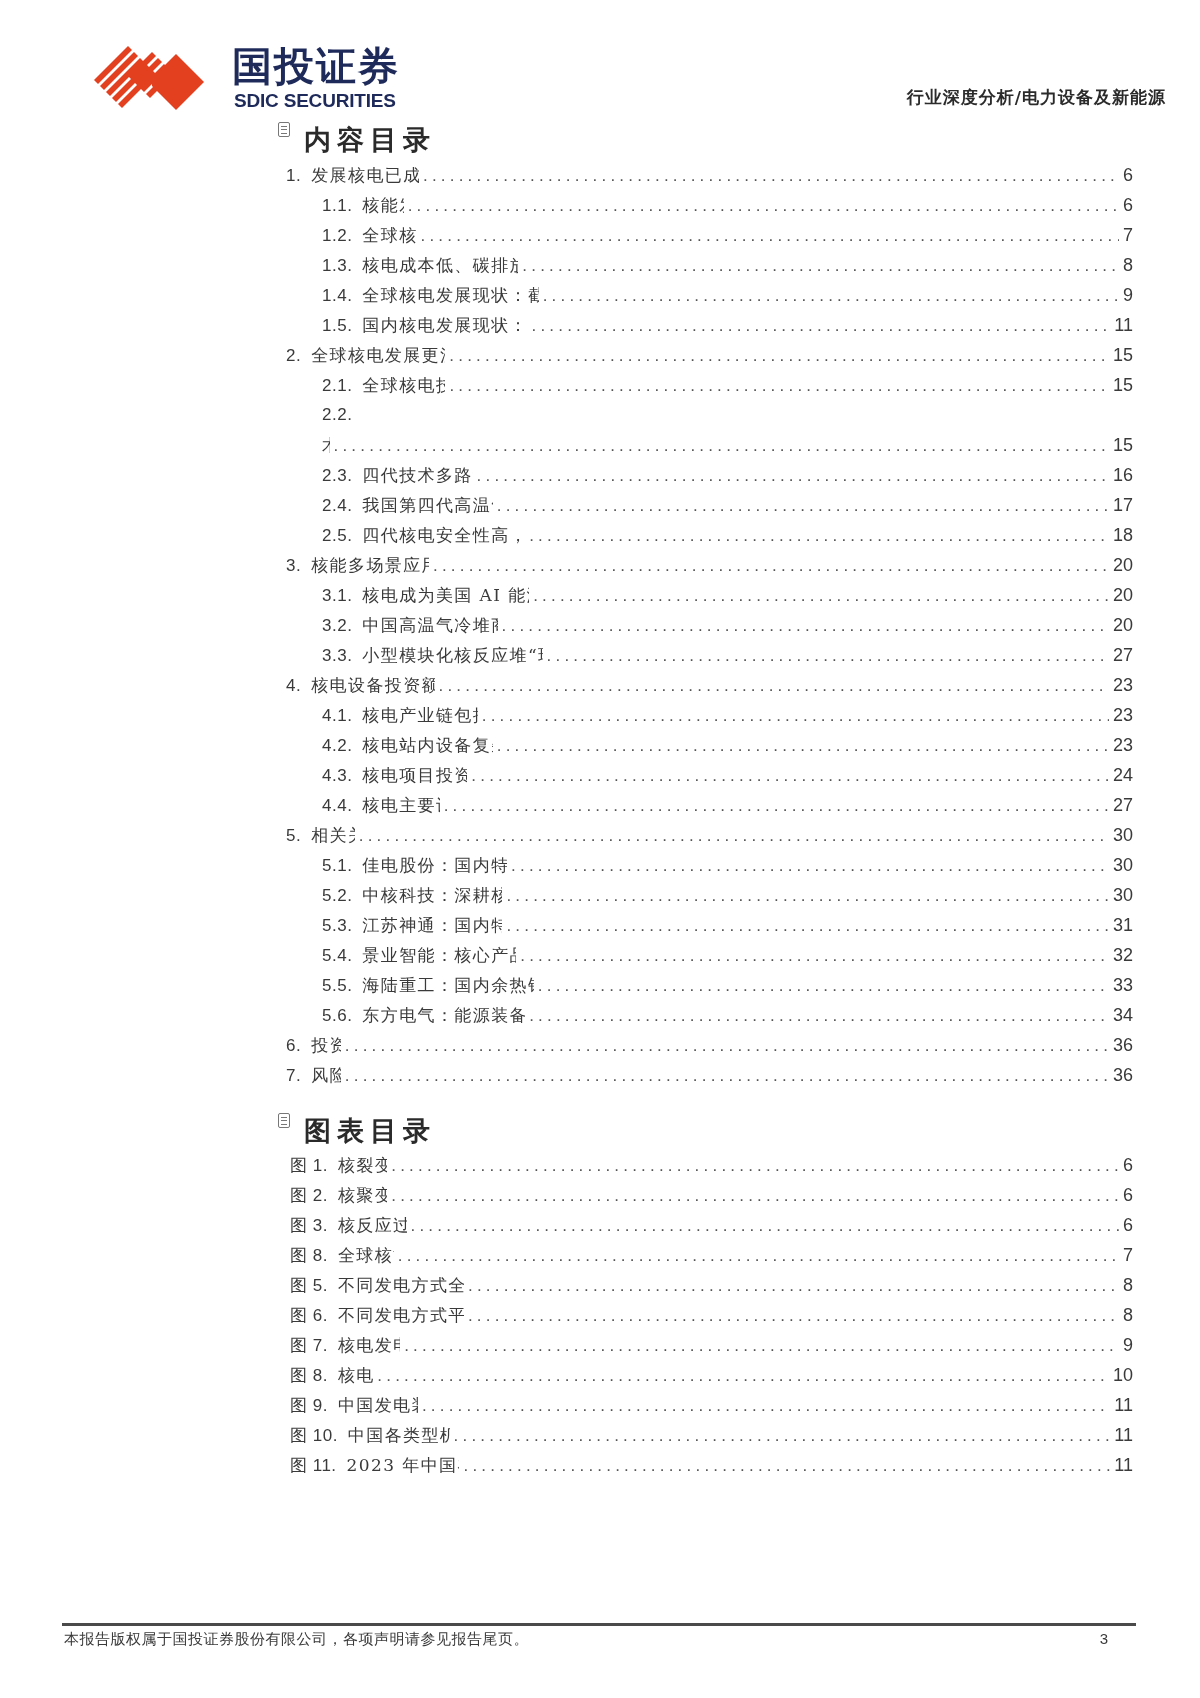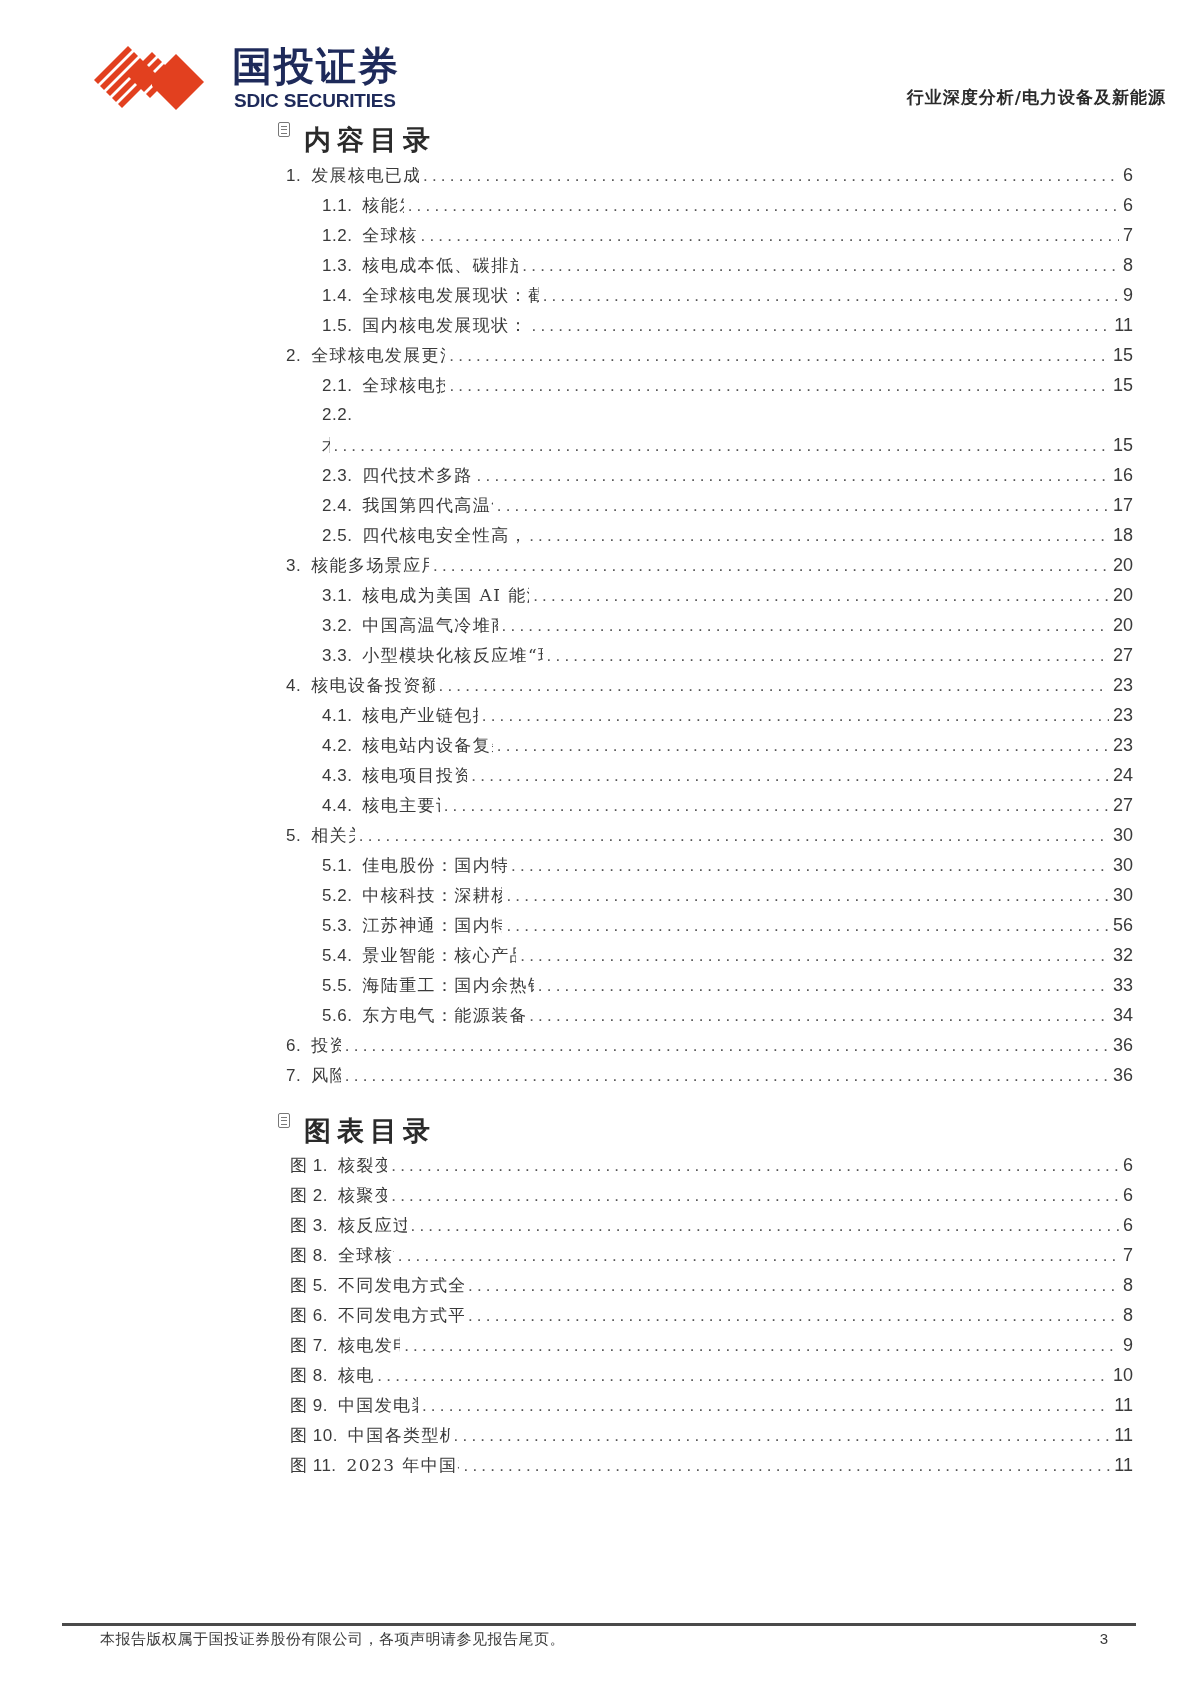--- a/index.html
+++ b/index.html
@@ -36,21 +36,21 @@
                    font-family: "Liberation Sans", sans-serif; }
   .toc-row .dots::before { content: "....................................................................................................................................................................................................................."; }
   .toc-row .page { flex: 0 0 auto; font-family: "Liberation Sans", "DejaVu Sans", sans-serif; font-size: 18px;
                    letter-spacing: 0; color: #3a3a3a; text-align: right; }
   .toc-row.cont { padding-left: 36px; }
 
   .fig .toc-row { padding-left: 0; }
   .fig .toc-row .num { margin-right: 10px; }
 
   .footer-rule { position: absolute; left: 62px; top: 1623px; width: 1074px; height: 3px; background: #4a4a4a; }
-  .footer-text { position: absolute; left: 64px; top: 1630px; font-size: 15px; color: #3a3a3a; letter-spacing: 0.5px; margin-left: 36px; }
+  .footer-text { position: absolute; left: 64px; top: 1630px; font-size: 15px; color: #3a3a3a; letter-spacing: 0.5px; }
   .footer-page { position: absolute; right: 92px; top: 1630px; font-size: 15px; color: #3a3a3a;
                  font-family: "Liberation Sans", sans-serif; }
 </style>
 </head>
 <body>
 
 <div class="header">
   <div class="logo">
     <svg class="logo-mark" viewBox="0 0 112 64" width="112" height="64">
       <g fill="#e2401f">
@@ -221,21 +221,21 @@
     <div class="toc-row lvl2">
       <span class="num">5.2.</span>
       <span class="label">中核科技：深耕核电阀门行业，助力核电阀门国产替代</span>
       <span class="dots"></span>
       <span class="page">30</span>
     </div>
     <div class="toc-row lvl2">
       <span class="num">5.3.</span>
       <span class="label">江苏神通：国内特种阀门骨干企业，产品业务持续拓展</span>
       <span class="dots"></span>
-      <span class="page">56</span>
+      <span class="page">31</span>
     </div>
     <div class="toc-row lvl2">
       <span class="num">5.4.</span>
       <span class="label">景业智能：核心产品行业领先，专注核工业智能制造技术应用</span>
       <span class="dots"></span>
       <span class="page">32</span>
     </div>
     <div class="toc-row lvl2">
       <span class="num">5.5.</span>
       <span class="label">海陆重工：国内余热锅炉领域领先企业，核电、节能环保业务持续拓展</span>

